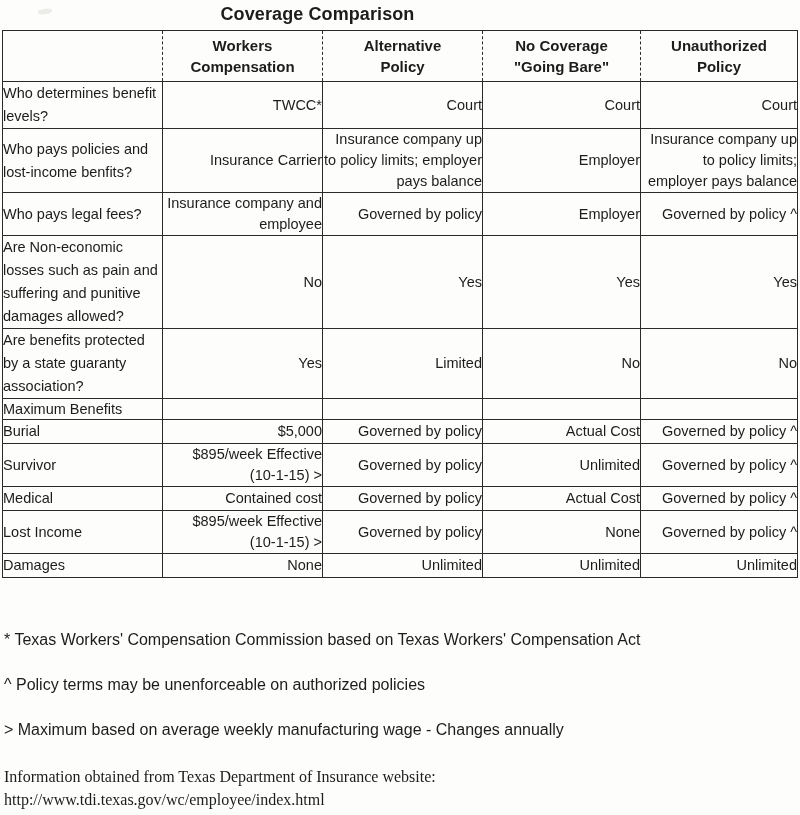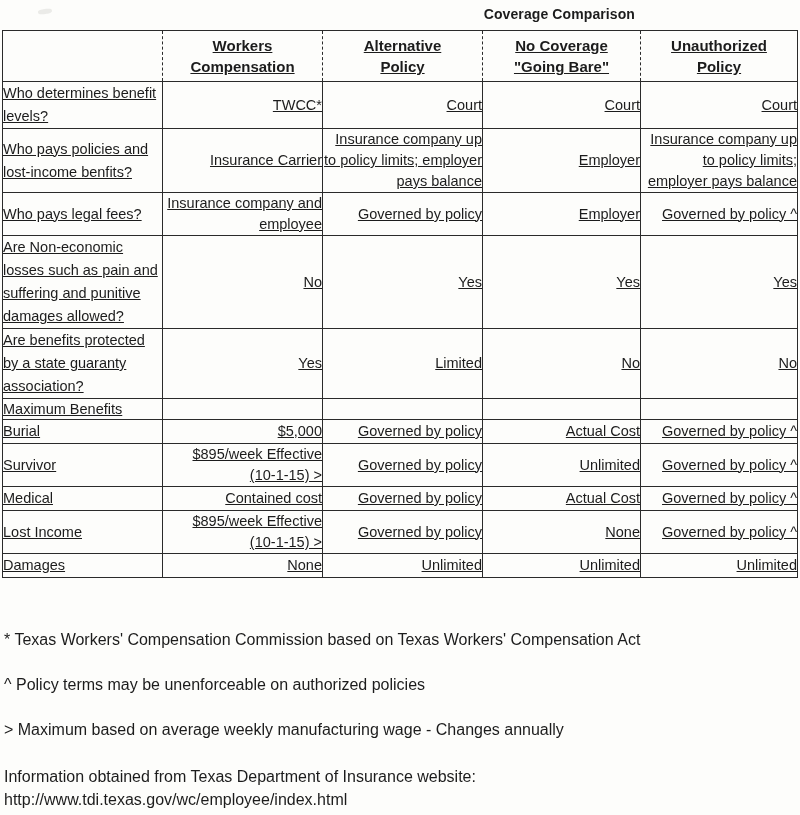--- a/index.html
+++ b/index.html
@@ -27,43 +27,42 @@
     border-radius: 40%;
     transform: rotate(-8deg);
     opacity: .85;
   }
 
   .page-title {
     position: absolute;
     top: 0px;
     left: 0;
     width: 635px;
-    text-align: right;
-    font-size: 14px;
+    text-align: center;
+    font-size: 18px;
     font-weight: bold;
     letter-spacing: .1px;
     line-height: 28px;
   }
 
   table.coverage {
     position: absolute;
     left: 2px;
     top: 30px;
     width: 795px;
     border-collapse: collapse;
     table-layout: fixed;
     font-size: 14.5px;
   }
   table.coverage td,
   table.coverage th {
     border: 1.4px solid #2a2a2a;
     padding: 0;
     vertical-align: middle;
     font-weight: normal;
-    text-decoration: underline;
   }
 
   
   col.c0 { width: 160px; }
   col.c1 { width: 160px; }
   col.c2 { width: 160px; }
   col.c3 { width: 158px; }
   col.c4 { width: 157px; }
 
   
@@ -114,20 +113,21 @@
     top: 630px;
     width: 790px;
     font-size: 16px;
     line-height: 20px;
   }
   .footnotes p {
     margin: 0 0 25px 0;
   }
   .footnotes p.source {
     margin-bottom: 0;
+    font-family: Liberation Serif, serif;
   }
   .footnotes .srcline {
     display: block;
     line-height: 23px;
   }
 </style>
 </head>
 <body>
 
 <div class="scan-speck"></div>

